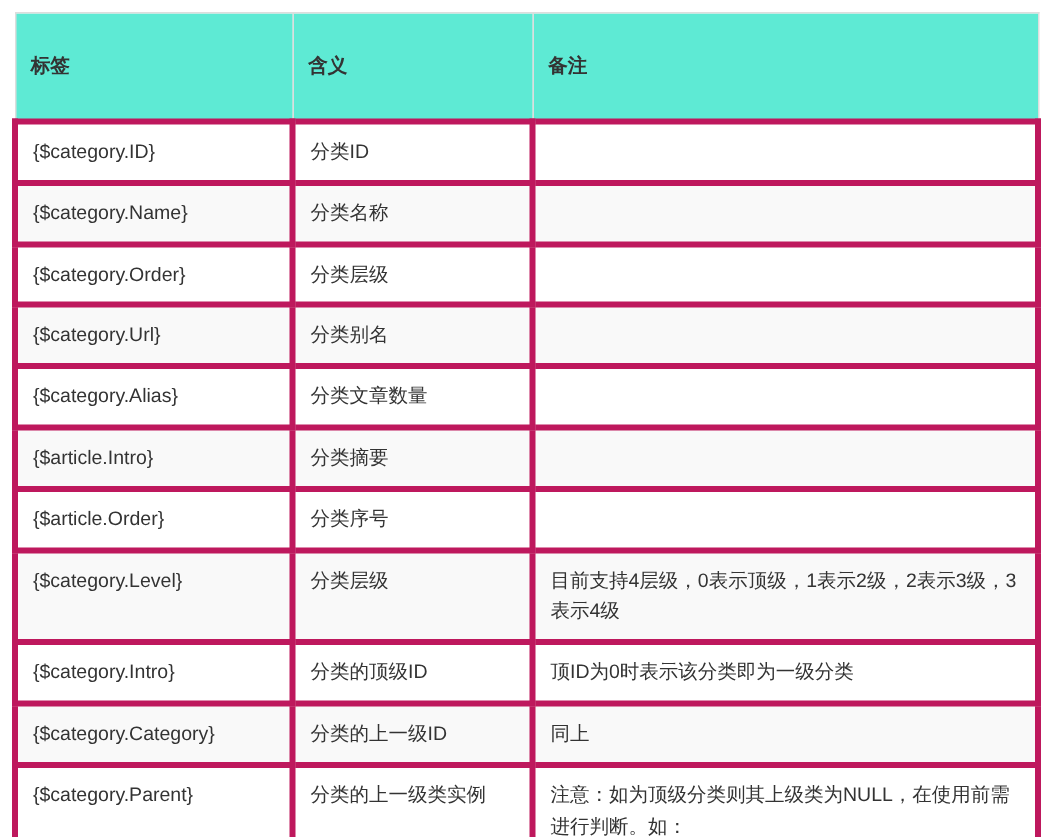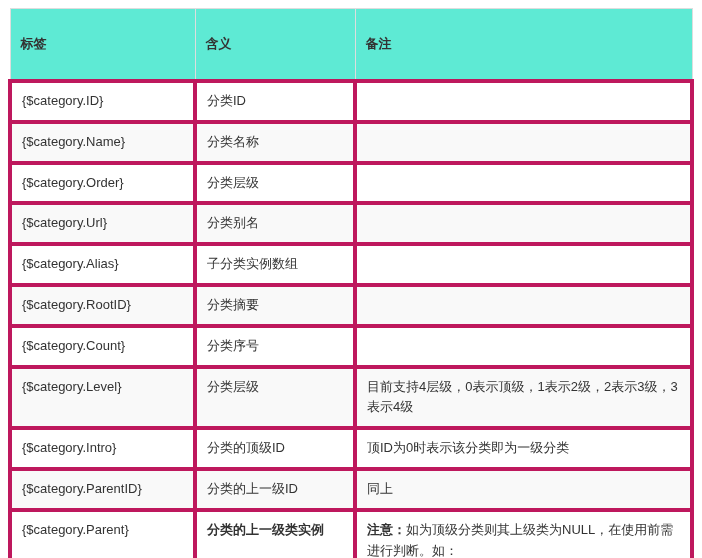--- a/index.html
+++ b/index.html
@@ -42,21 +42,21 @@
     .col-tag {
       width: 185px;
     }
     .col-meaning {
       width: 160px;
     }
     .col-note {
       width: auto;
     }
     .bold {
-      font-weight: bold;
+      font-weight: normal;
     }
   </style>
 </head>
 <body>
 
 <table>
   <thead>
     <tr>
       <th class="col-tag">标签</th>
       <th class="col-meaning">含义</th>
@@ -79,45 +79,45 @@
         <td class="col-meaning">分类层级</td>
         <td class="col-note"></td>
       </tr>
       <tr>
         <td class="col-tag">{$category.Url}</td>
         <td class="col-meaning">分类别名</td>
         <td class="col-note"></td>
       </tr>
       <tr>
         <td class="col-tag">{$category.Alias}</td>
-        <td class="col-meaning">子分类实例数组</td>
+        <td class="col-meaning">分类文章数量</td>
         <td class="col-note"></td>
       </tr>
       <tr>
-        <td class="col-tag">{$category.RootID}</td>
+        <td class="col-tag">{$article.Intro}</td>
         <td class="col-meaning">分类摘要</td>
         <td class="col-note"></td>
       </tr>
       <tr>
-        <td class="col-tag">{$category.Count}</td>
+        <td class="col-tag">{$article.Order}</td>
         <td class="col-meaning">分类序号</td>
         <td class="col-note"></td>
       </tr>
       <tr>
         <td class="col-tag">{$category.Level}</td>
         <td class="col-meaning">分类层级</td>
         <td class="col-note">目前支持4层级，0表示顶级，1表示2级，2表示3级，3表示4级</td>
       </tr>
       <tr>
         <td class="col-tag">{$category.Intro}</td>
         <td class="col-meaning">分类的顶级ID</td>
         <td class="col-note">顶ID为0时表示该分类即为一级分类</td>
       </tr>
       <tr>
-        <td class="col-tag">{$category.ParentID}</td>
+        <td class="col-tag">{$category.Category}</td>
         <td class="col-meaning">分类的上一级ID</td>
         <td class="col-note">同上</td>
       </tr>
       <tr>
         <td class="col-tag">{$category.Parent}</td>
         <td class="col-meaning"><span class="bold">分类的上一级类实例</span></td>
         <td class="col-note"><span class="bold">注意：</span><span style="white-space: pre-line;">如为顶级分类则其上级类为NULL，在使用前需进行判断。如：
 {if $article.Category.Parent}{$article.Category.Parent.Name}{/if}</span></td>
       </tr>
       <tr>

